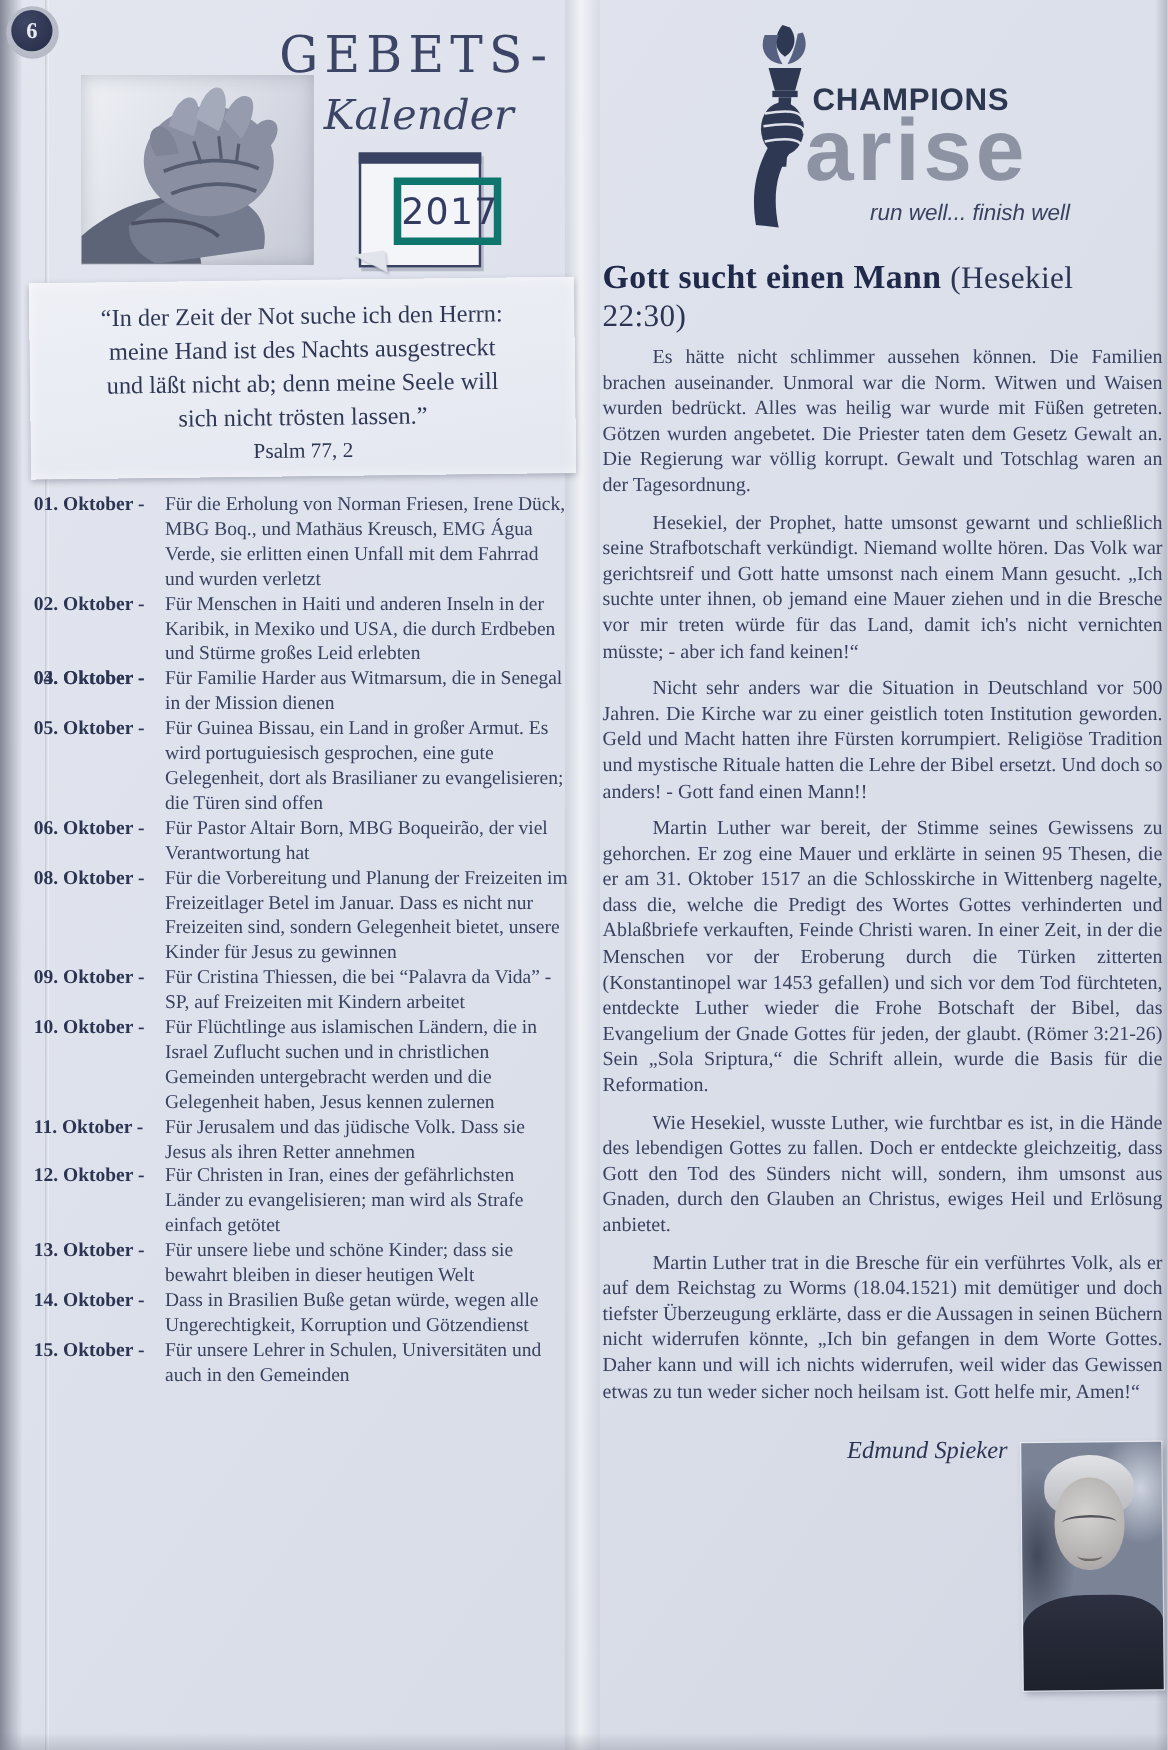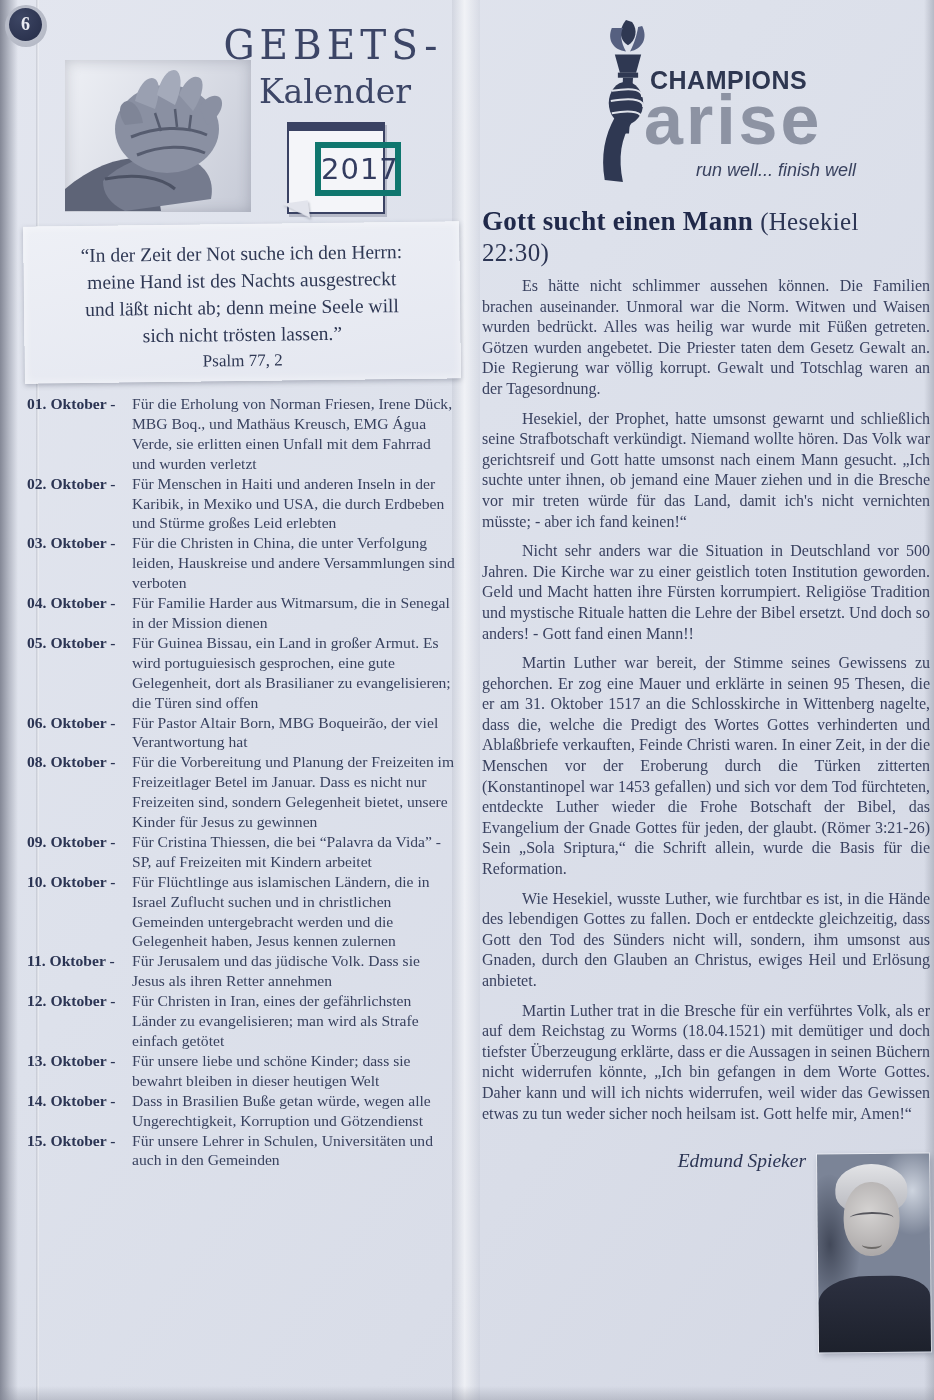--- a/index.html
+++ b/index.html
@@ -35,21 +35,21 @@
   
   .col-left{position:absolute;left:24px;top:20px;width:432px;}
   .lc-header{position:relative;height:196px;}
   .hands{position:absolute;left:41px;top:40px;width:186px;height:152px;overflow:hidden;
     background:linear-gradient(120deg,#eef0f5 0%,#d9dce5 55%,#c6cad6 100%);
     box-shadow:inset 0 0 14px rgba(60,65,85,.25);}
   .gebets{position:absolute;left:186px;top:2px;width:246px;text-align:center;
     font-family:"DejaVu Serif",serif;font-weight:300;font-size:39px;letter-spacing:5px;
     color:#3c4566;transform:scaleY(1.04);}
   .kalender{position:absolute;left:226px;top:52px;width:170px;text-align:center;
-    font-family:"DejaVu Serif",serif;font-size:33px;color:#3c4566;}
+    font-family:"DejaVu Serif",serif;font-style:italic;font-size:33px;color:#3c4566;}
   .calendar{position:absolute;left:263px;top:102px;width:94px;height:88px;
     background:#f4f5f9;border:2px solid #3a4263;box-shadow:2px 3px 0 rgba(60,65,90,.25);}
   .cal-top{position:absolute;left:-2px;top:-2px;width:98px;height:9px;background:#3a4263;}
   .cal-year{position:absolute;left:26px;top:18px;width:74px;height:42px;border:6px solid #0f766e;
     font-family:"DejaVu Sans",sans-serif;font-size:29px;line-height:42px;text-align:center;
     color:#333c60;letter-spacing:1px;}
   .cal-curl{position:absolute;left:-6px;bottom:-8px;width:0;height:0;
     border-left:26px solid transparent;border-top:18px solid #e2e4ec;
     transform:rotate(-8deg);filter:drop-shadow(1px 2px 1px rgba(60,65,90,.3));}
 
@@ -161,21 +161,20 @@
       <div class="p-item">
           <span class="p-date">01. Oktober -</span>
           <span class="p-text">Für die Erholung von Norman Friesen, Irene Dück, MBG Boq., und Mathäus Kreusch, EMG Água Verde, sie erlitten einen Unfall mit dem Fahrrad und wurden verletzt</span>
         </div>
       <div class="p-item">
           <span class="p-date">02. Oktober -</span>
           <span class="p-text">Für Menschen in Haiti und anderen Inseln in der Karibik, in Mexiko und USA, die durch Erdbeben und Stürme großes Leid erlebten</span>
         </div>
       <div class="p-item">
           <span class="p-date">03. Oktober -</span>
-          <span class="p-text">Für die Christen in China, die unter Verfolgung leiden, Hauskreise und andere Versammlungen sind verboten</span>
         </div>
       <div class="p-item">
           <span class="p-date">04. Oktober -</span>
           <span class="p-text">Für Familie Harder aus Witmarsum, die in Senegal in der Mission dienen</span>
         </div>
       <div class="p-item">
           <span class="p-date">05. Oktober -</span>
           <span class="p-text">Für Guinea Bissau, ein Land in großer Armut. Es wird portuguiesisch gesprochen, eine gute Gelegenheit, dort als Brasilianer zu evangelisieren; die Türen sind offen</span>
         </div>
       <div class="p-item">

